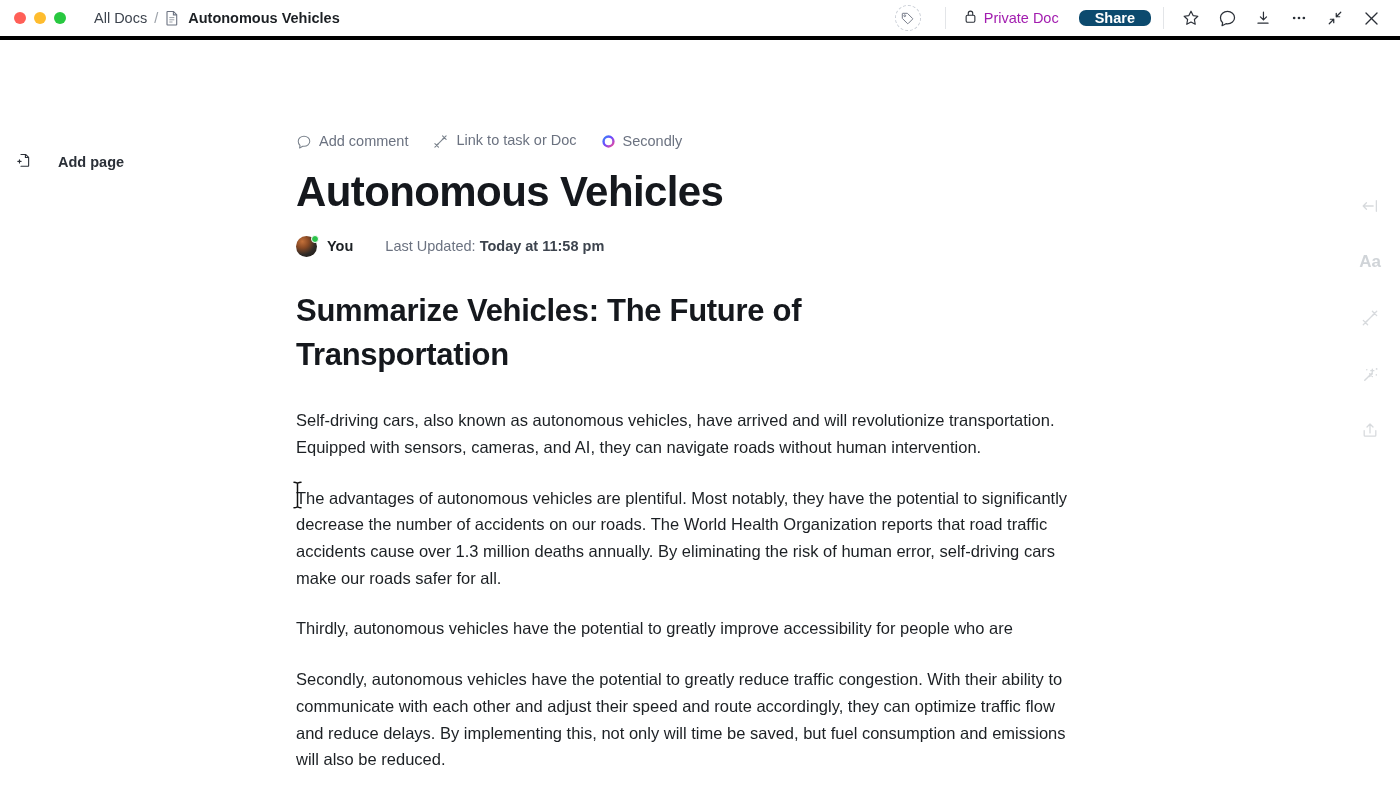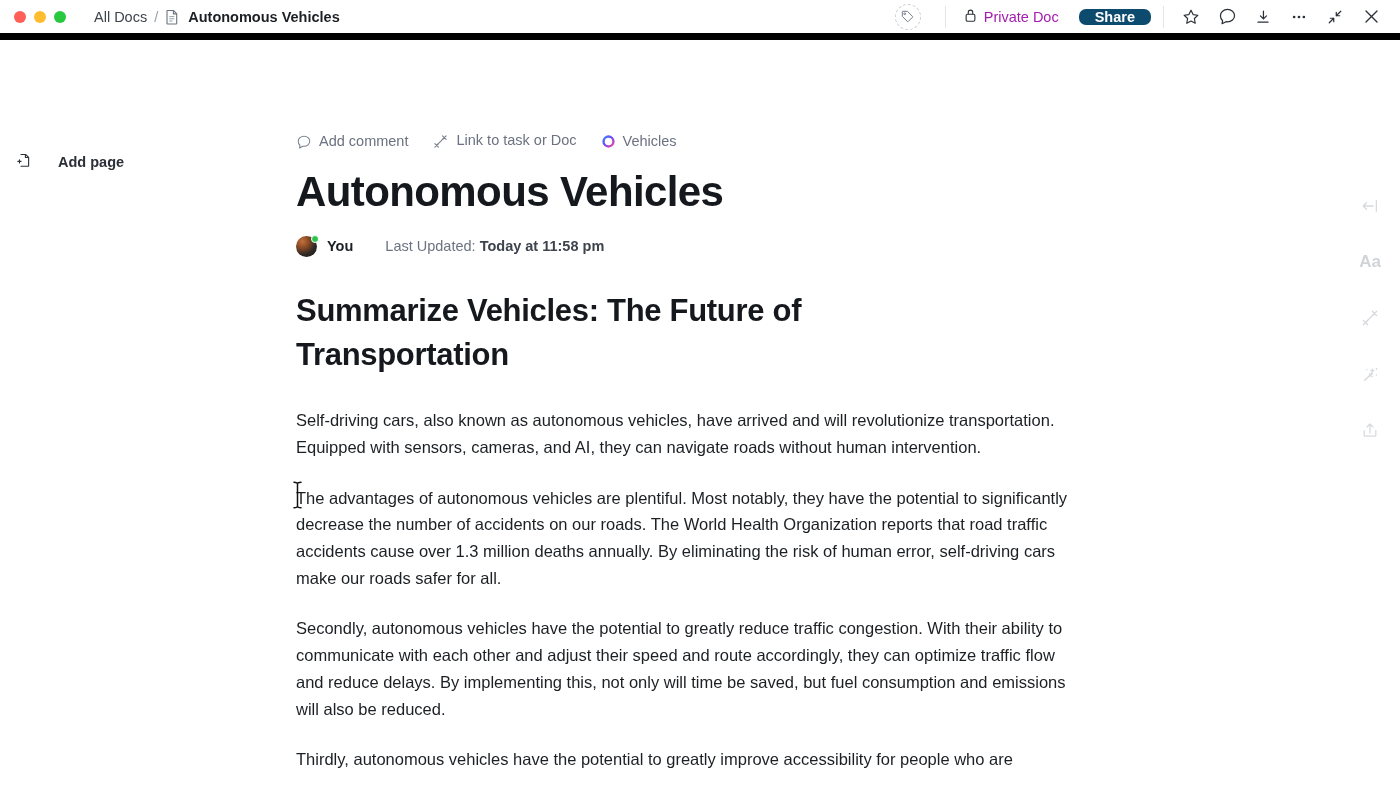--- a/index.html
+++ b/index.html
@@ -13,21 +13,21 @@
   }
 
   
   .titlebar {
     position: relative;
     height: 40px;
     width: 1400px;
     background: #ffffff;
     display: flex;
     align-items: center;
-    border-bottom: 7px solid #000000;
+    border-bottom: 4px solid #000000;
   }
   .traffic {
     display: flex; align-items: center; gap: 8px;
     padding-left: 14px;
   }
   .tl-dot { width: 12px; height: 12px; border-radius: 50%; display:block; }
   .tl-red { background: #ff5f57; }
   .tl-yellow { background: #febc2e; }
   .tl-green { background: #28c840; }
 
@@ -330,21 +330,21 @@
               <defs>
                 <linearGradient id="aig" x1="0" y1="0" x2="1" y2="1">
                   <stop offset="0%" stop-color="#3b82f6"></stop>
                   <stop offset="45%" stop-color="#6d4aff"></stop>
                   <stop offset="100%" stop-color="#ec4899"></stop>
                 </linearGradient>
               </defs>
               <circle cx="10" cy="10" r="6.6" stroke="url(#aig)" stroke-width="3.2" fill="none"></circle>
             </svg>
           </span>
-          <span class="lbl">Vehicles</span>
+          <span class="lbl">Secondly</span>
         </div>
       </div>
 
       <h1 class="doc-title">Autonomous Vehicles</h1>
 
       <div class="byline">
         <span class="avatar-wrap">
           <span class="avatar"></span>
           <span class="avatar-dot"></span>
         </span>
@@ -364,23 +364,23 @@
         <span class="caret">
           <svg width="11" height="30" viewBox="0 0 11 30" fill="none">
             <path d="M5.5 3.2v23.6" stroke="#111" stroke-width="1.5"></path>
             <path d="M2 2.2c1.3 0 2.3.4 3.5 1 1.2-.6 2.2-1 3.5-1" stroke="#111" stroke-width="1.5" fill="none" stroke-linecap="round"></path>
             <path d="M2 27.8c1.3 0 2.3-.4 3.5-1 1.2.6 2.2 1 3.5 1" stroke="#111" stroke-width="1.5" fill="none" stroke-linecap="round"></path>
           </svg>
         </span>
         <span>The advantages of autonomous vehicles are plentiful. Most notably, they have the potential to significantly decrease the number of accidents on our roads. The World Health Organization reports that road traffic accidents cause over 1.3 million deaths annually. By eliminating the risk of human error, self-driving cars make our roads safer for all.</span>
       </p>
 
+      <p class="para w4">Thirdly, autonomous vehicles have the potential to greatly improve accessibility for people who are</p>
+
       <p class="para w3">Secondly, autonomous vehicles have the potential to greatly reduce traffic congestion. With their ability to communicate with each other and adjust their speed and route accordingly, they can optimize traffic flow and reduce delays. By implementing this, not only will time be saved, but fuel consumption and emissions will also be reduced.</p>
-
-      <p class="para w4">Thirdly, autonomous vehicles have the potential to greatly improve accessibility for people who are</p>
 
     </div>
   </main>
 
   <aside class="rail">
 
     <div class="rail-btn">
       <svg width="20" height="20" viewBox="0 0 22 22" fill="none">
         <path d="M3.5 11h11M3.5 11l3.6-3.6M3.5 11l3.6 3.6" stroke="#d7dadd" stroke-width="1.4" stroke-linecap="round" stroke-linejoin="round"></path>
         <path d="M18 5.2v11.6" stroke="#d7dadd" stroke-width="1.4" stroke-linecap="round"></path>

